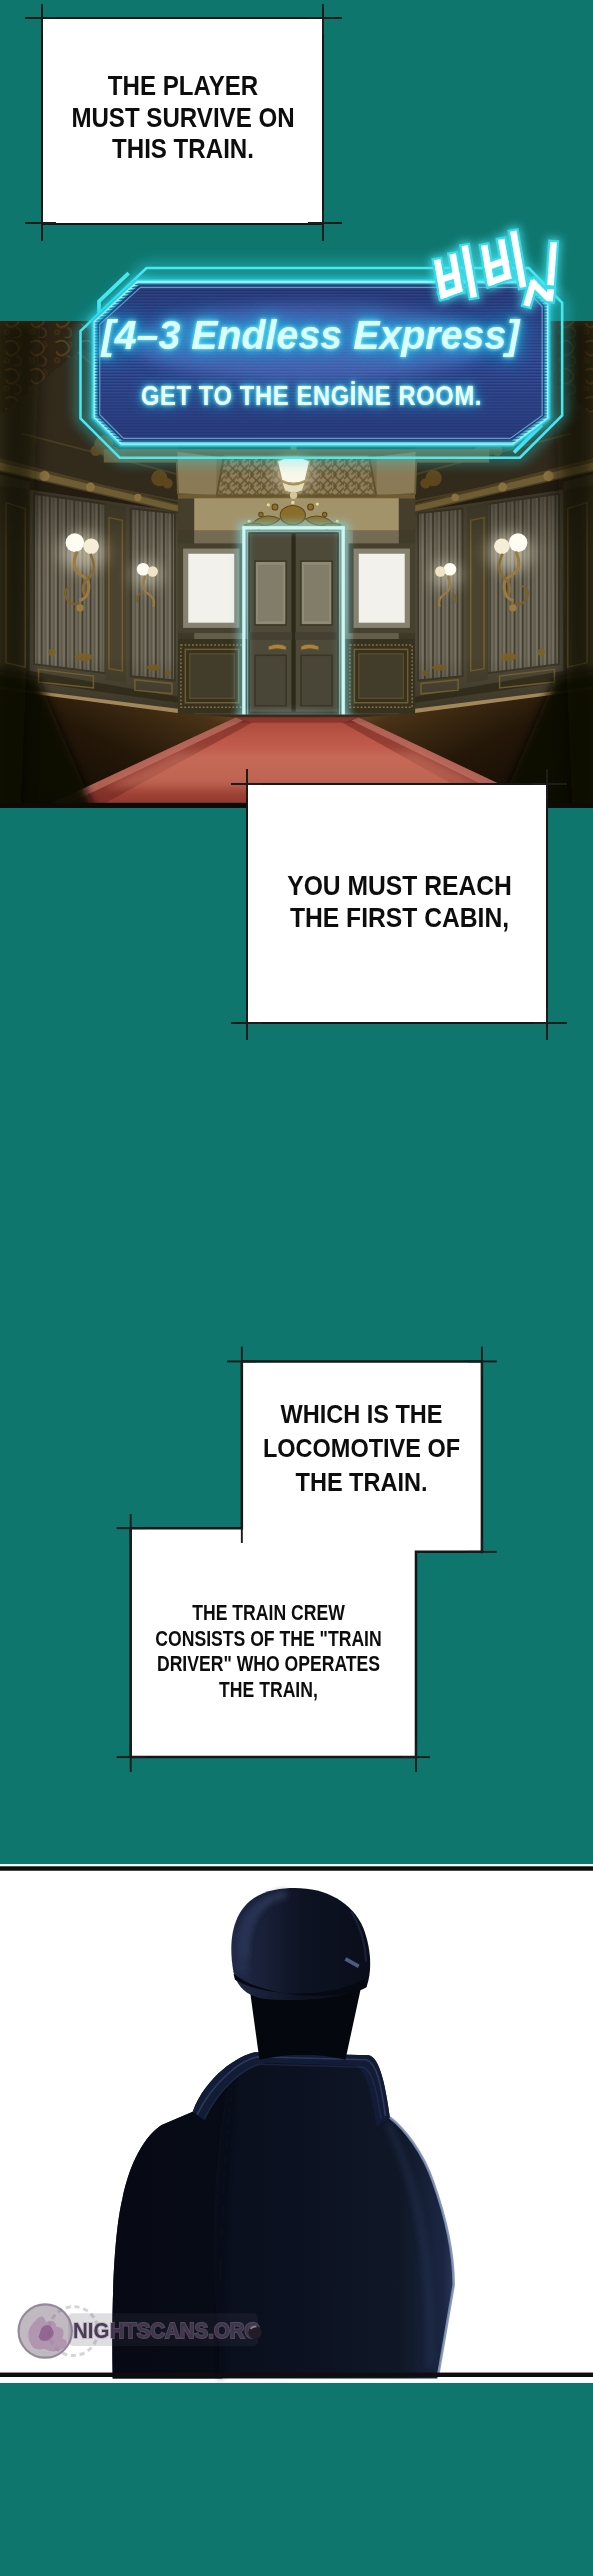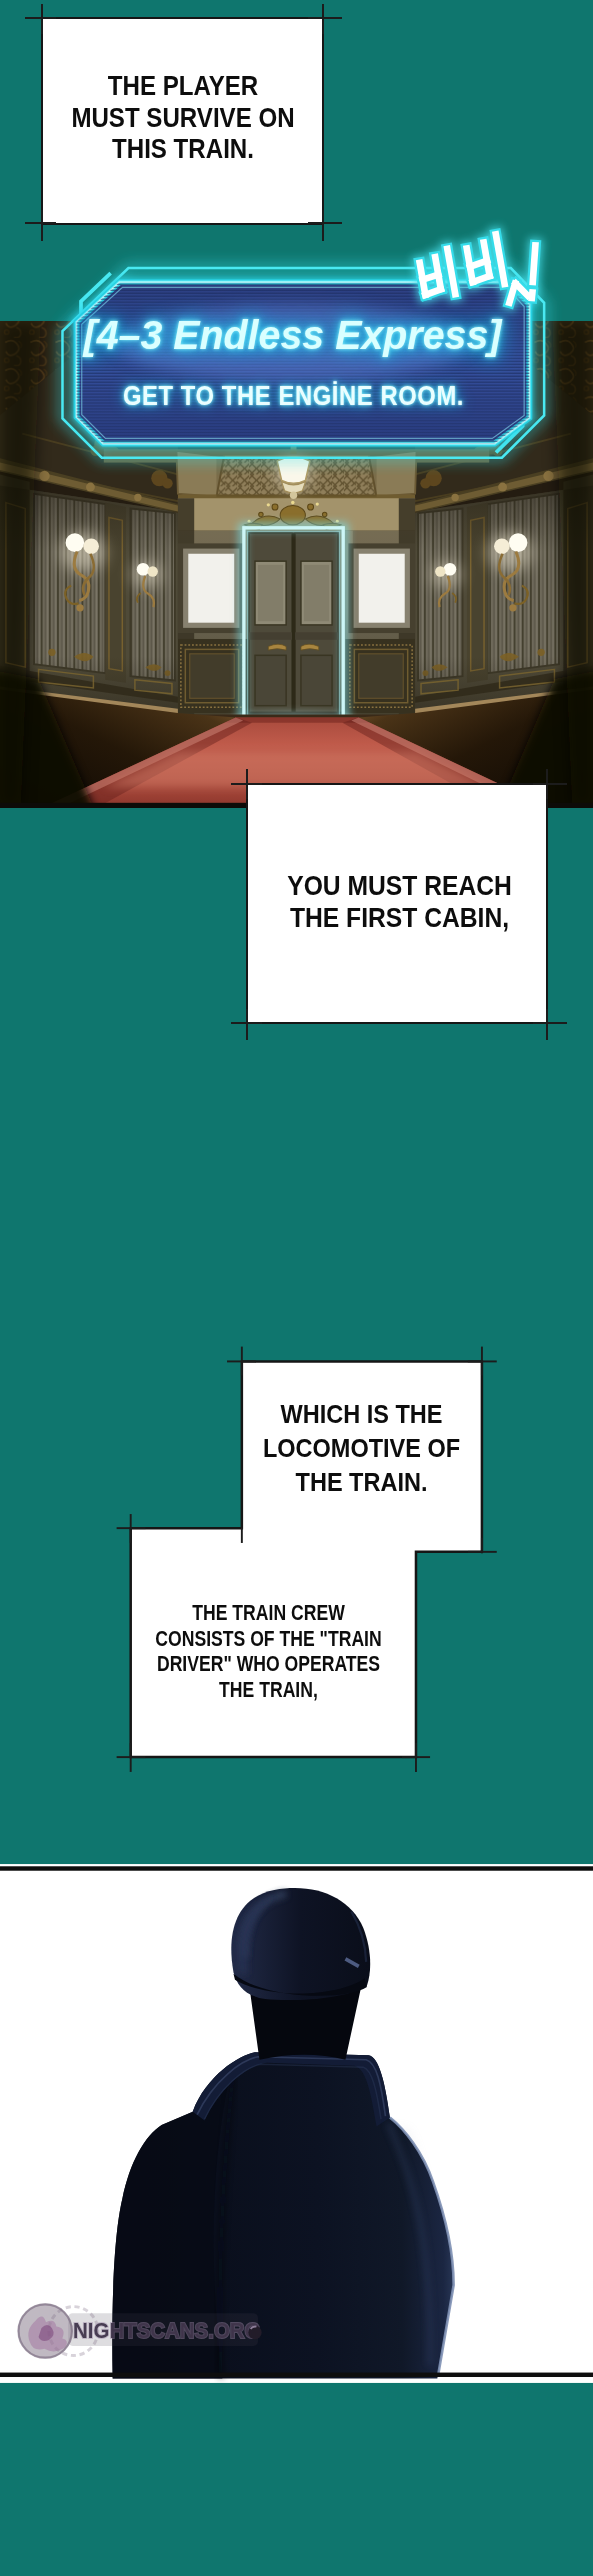--- a/index.html
+++ b/index.html
@@ -374,21 +374,21 @@
 <path d="M840,898 L748,916 L652,1140 L840,1140 Z" fill="#100a05" opacity="0.95" filter="url(#bl6)"></path>
 
 <path d="M0,433 L55,433 L28,1090 L0,1090 Z" fill="#0e0a05" opacity="0.6" filter="url(#bl10)"></path>
 
 <path d="M745,433 L800,433 L800,1090 L772,1090 Z" fill="#0e0a05" opacity="0.6" filter="url(#bl10)"></path>
 
 <rect x="0" y="1083" width="800" height="7" fill="#0d0b08"></rect>
 </svg>
 </div>
 
-<div id="syswrap" style="position:absolute;left:14px;top:208px;width:549px;height:289px;">
+<div id="syswrap" style="position:absolute;left:32px;top:208px;width:549px;height:289px;">
 <svg width="549" height="289" viewBox="30 280 740 390">
 <defs>
 <linearGradient id="sysBG" x1="0" y1="0" x2="0" y2="1">
 <stop offset="0" stop-color="#2c3e80"></stop>
 <stop offset="0.45" stop-color="#37519f"></stop>
 <stop offset="1" stop-color="#2b3f85"></stop>
 </linearGradient>
 <pattern id="scanP" width="8" height="4" patternUnits="userSpaceOnUse">
 <rect width="8" height="4" fill="none"></rect>
 <rect width="8" height="1.6" y="2.2" fill="#1d2c5e" opacity="0.75"></rect>

